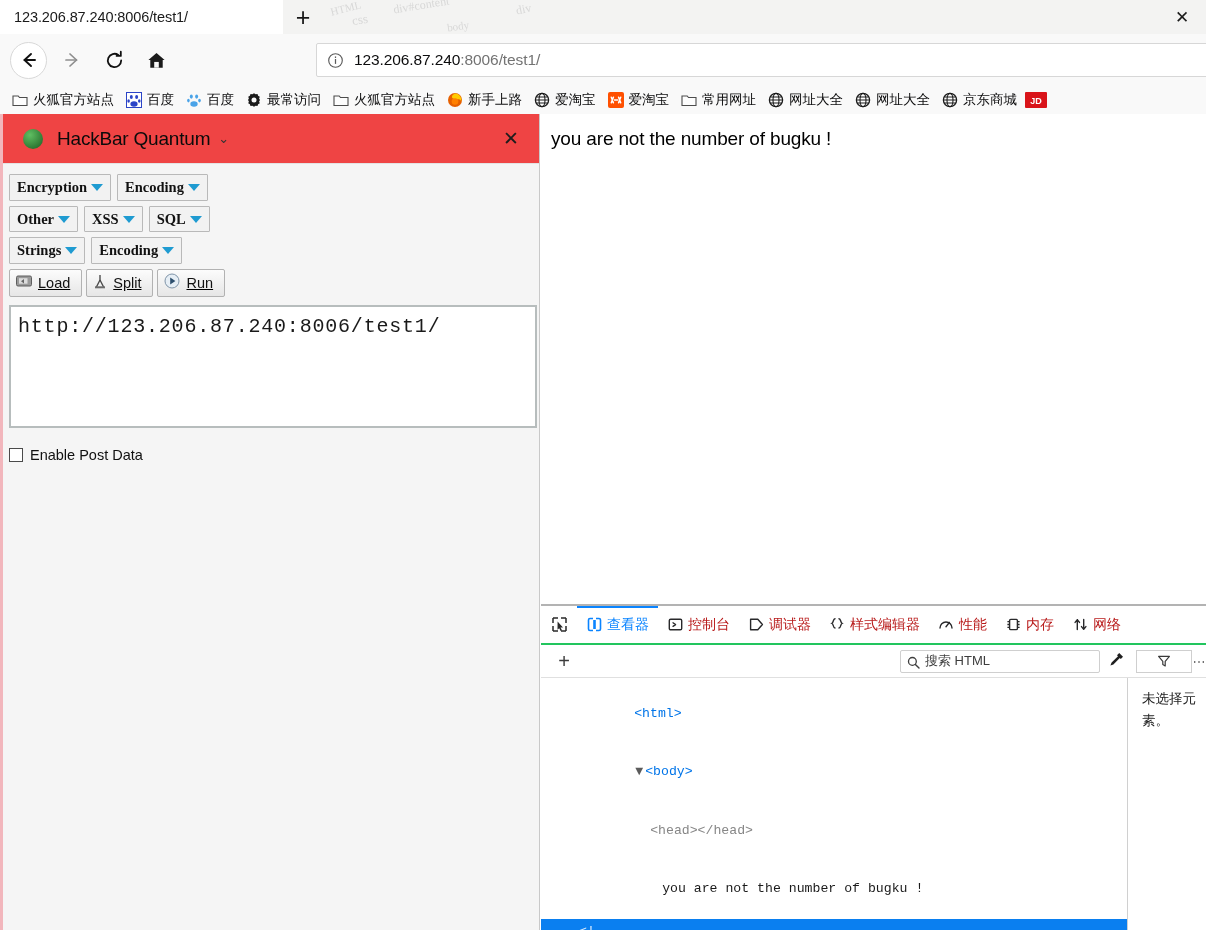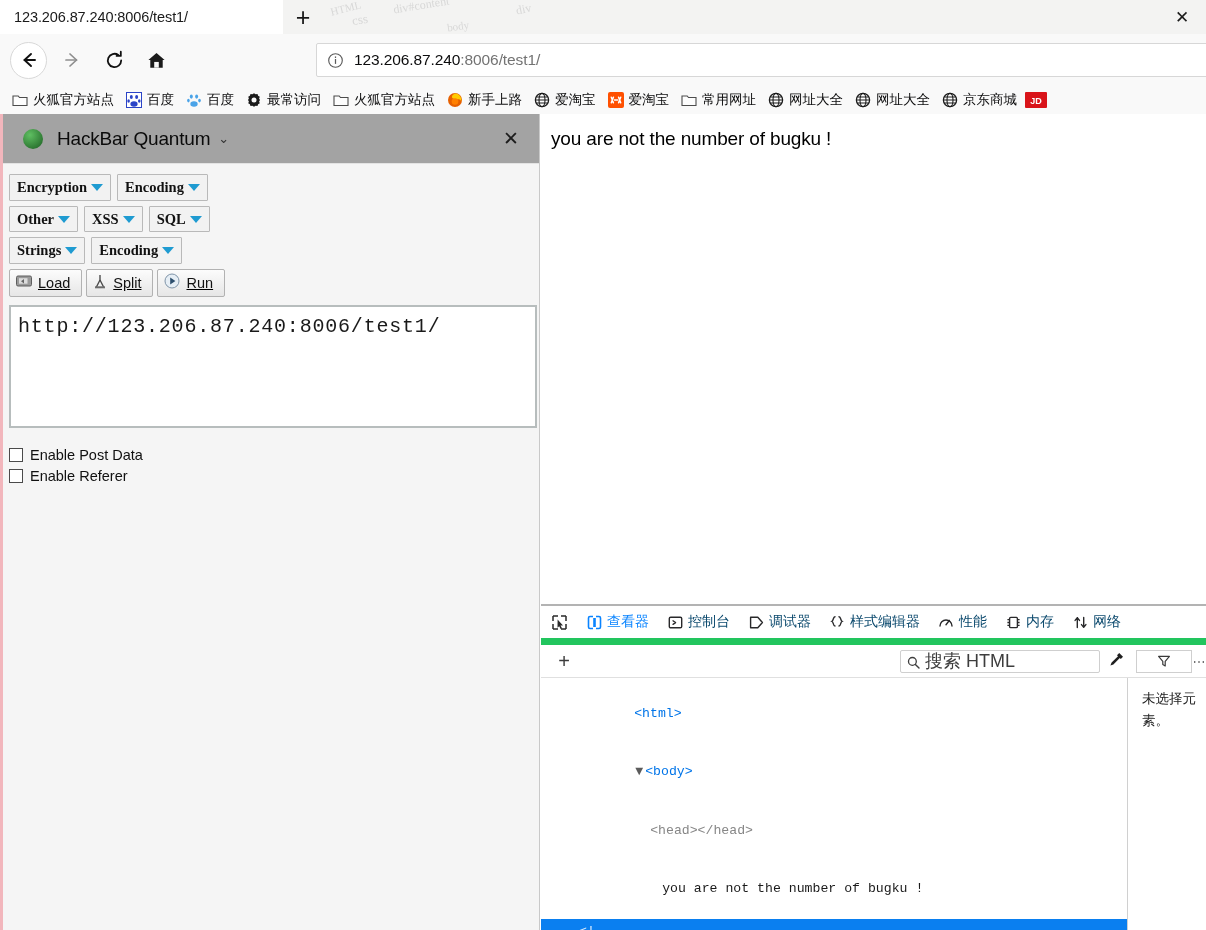--- a/index.html
+++ b/index.html
@@ -77,21 +77,21 @@
   .bm-ico { width: 16px; height: 16px; flex: 0 0 16px; display:flex; align-items:center; justify-content:center; }
 
   
   .hackbar {
     position: absolute; left: 0; top: 114px; width: 540px; height: 816px;
     background: #f5f5f5; border-right: 1px solid #c9c9c9;
     border-left: 3px solid #f2b6bc;
     overflow: hidden;
   }
   .hb-header {
-    height: 50px; background: #a3a3a3; border-bottom: 1px solid #e3e3e3;
+    height: 50px; background: #ef4444; border-bottom: 1px solid #e3e3e3;
     display: flex; align-items: center; padding: 0 12px;
   }
   .hb-logo {
     width: 20px; height: 20px; border-radius: 50%;
     background: radial-gradient(circle at 35% 30%, #5fbf62, #2f7a34 70%, #1e5a22);
     margin-left: 8px; flex: 0 0 20px;
   }
   .hb-title { font-size: 19px; color: #0b0b0b; margin-left: 14px; letter-spacing: -.2px; }
   .hb-caret { margin-left: 8px; font-size: 13px; color: #333; }
   .hb-close { margin-left: auto; font-size: 19px; color: #1c1c1c; cursor: pointer; line-height: 1; padding-right: 8px;}
@@ -136,43 +136,43 @@
   }
   .page-text { font-size: 19px; color: #000; letter-spacing: -.15px; }
 
   
   .devtools {
     position: absolute; left: 541px; top: 604px; width: 665px; height: 326px;
     background: #ffffff; border-top: 2px solid #b3b3b3;
   }
   .dt-toolbar {
     height: 39px; display: flex; align-items: center;
-    border-bottom: 7px solid #22c55e; background: #fff; overflow: hidden;
+    border-bottom: 2px solid #22c55e; background: #fff; overflow: hidden;
   }
   .dt-picker { width: 36px; height: 38px; display:flex;align-items:center;justify-content:center; cursor:pointer; flex:0 0 36px; }
   .dt-tab {
     height: 38px; display: inline-flex; align-items: center; gap: 5px;
-    padding: 0 9px; font-size: 14px; color: #0c4a6e; cursor: pointer;
+    padding: 0 9px; font-size: 14px; color: #b91c1c; cursor: pointer;
     white-space: nowrap; flex: 0 0 auto;
   }
   .dt-tab.active { color: #0a84ff; box-shadow: inset 0 2px 0 0 #0a84ff; }
   .dt-tab .ti { width: 16px; height: 16px; display:flex;align-items:center;justify-content:center; }
 
   .dt-subbar {
     height: 33px; display: flex; align-items: center;
     border-bottom: 1px solid #e0e0e0; background: #fff; padding-left: 8px;
   }
   .dt-plus { font-size: 20px; color: #3b3b3b; font-weight: 300; width: 30px; text-align: center; cursor: pointer; }
   .dt-search {
     margin-left: auto; width: 200px; height: 23px;
     border: 1px solid #cfcfcf; border-radius: 2px; background: #fff;
     display: flex; align-items: center; padding: 0 6px; cursor: text;
   }
   .dt-search .sicon { width: 13px; height: 13px; margin-right: 5px; flex:0 0 13px; }
-  .dt-search .splaceholder { font-size: 18px; color: #3d3d3d; }
+  .dt-search .splaceholder { font-size: 13px; color: #3d3d3d; }
   .dt-eyedrop { width: 32px; text-align:center; cursor:pointer; }
   .dt-filter {
     width: 56px; height: 23px; margin-left: 4px; border: 1px solid #cfcfcf;
     display: flex; align-items: center; justify-content: center; cursor: pointer; background:#fff;
   }
   .dt-more { width: 14px; text-align:center; font-size: 13px; color:#444; cursor:pointer; }
 
   .dt-main { display: flex; height: 254px; }
   .dom-tree {
     width: 587px; height: 254px; overflow: hidden;
@@ -455,24 +455,20 @@
 
     <div class="hb-ta-wrap">
       <textarea class="hb-url" spellcheck="false" placeholder="" style="">http://123.206.87.240:8006/test1/</textarea>
     </div>
 
     <div class="hb-lower">
       <div class="chk-row">
         <span class="chkbox"></span>
         <span class="chk-label">Enable Post Data</span>
       </div>
-      <div class="chk-row">
-        <span class="chkbox"></span>
-        <span class="chk-label">Enable Referer</span>
-      </div>
     </div>
   </div>
 
   <div class="content">
     <div class="page-text">you are not the number of bugku !</div>
   </div>
 
   <div class="devtools">
 
     <div class="dt-toolbar">

